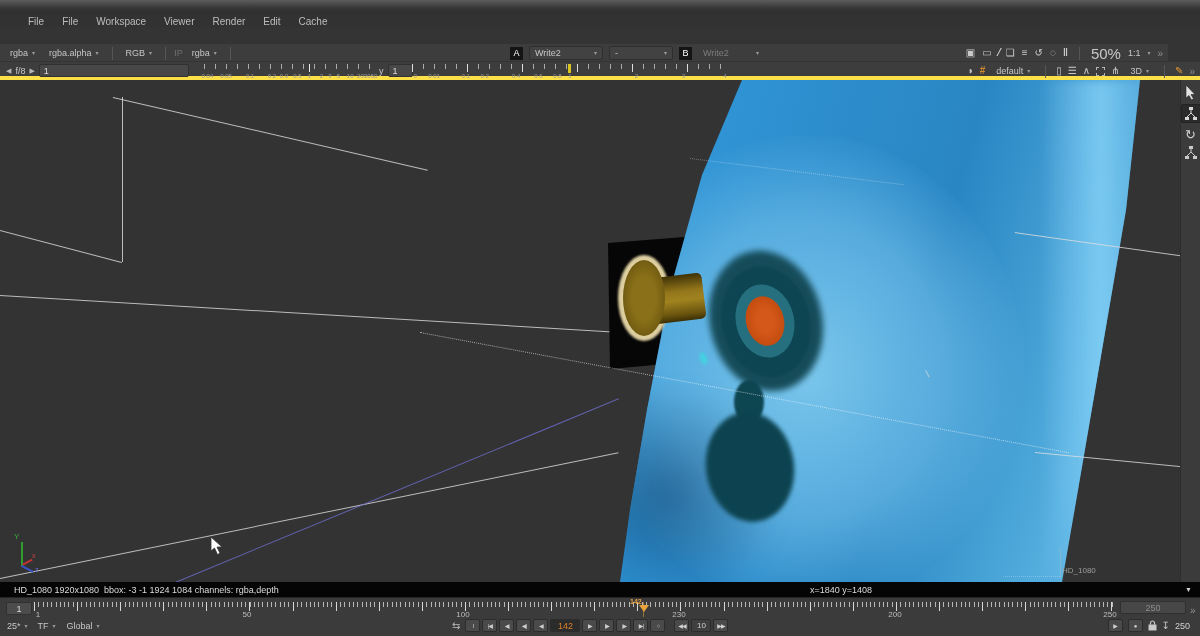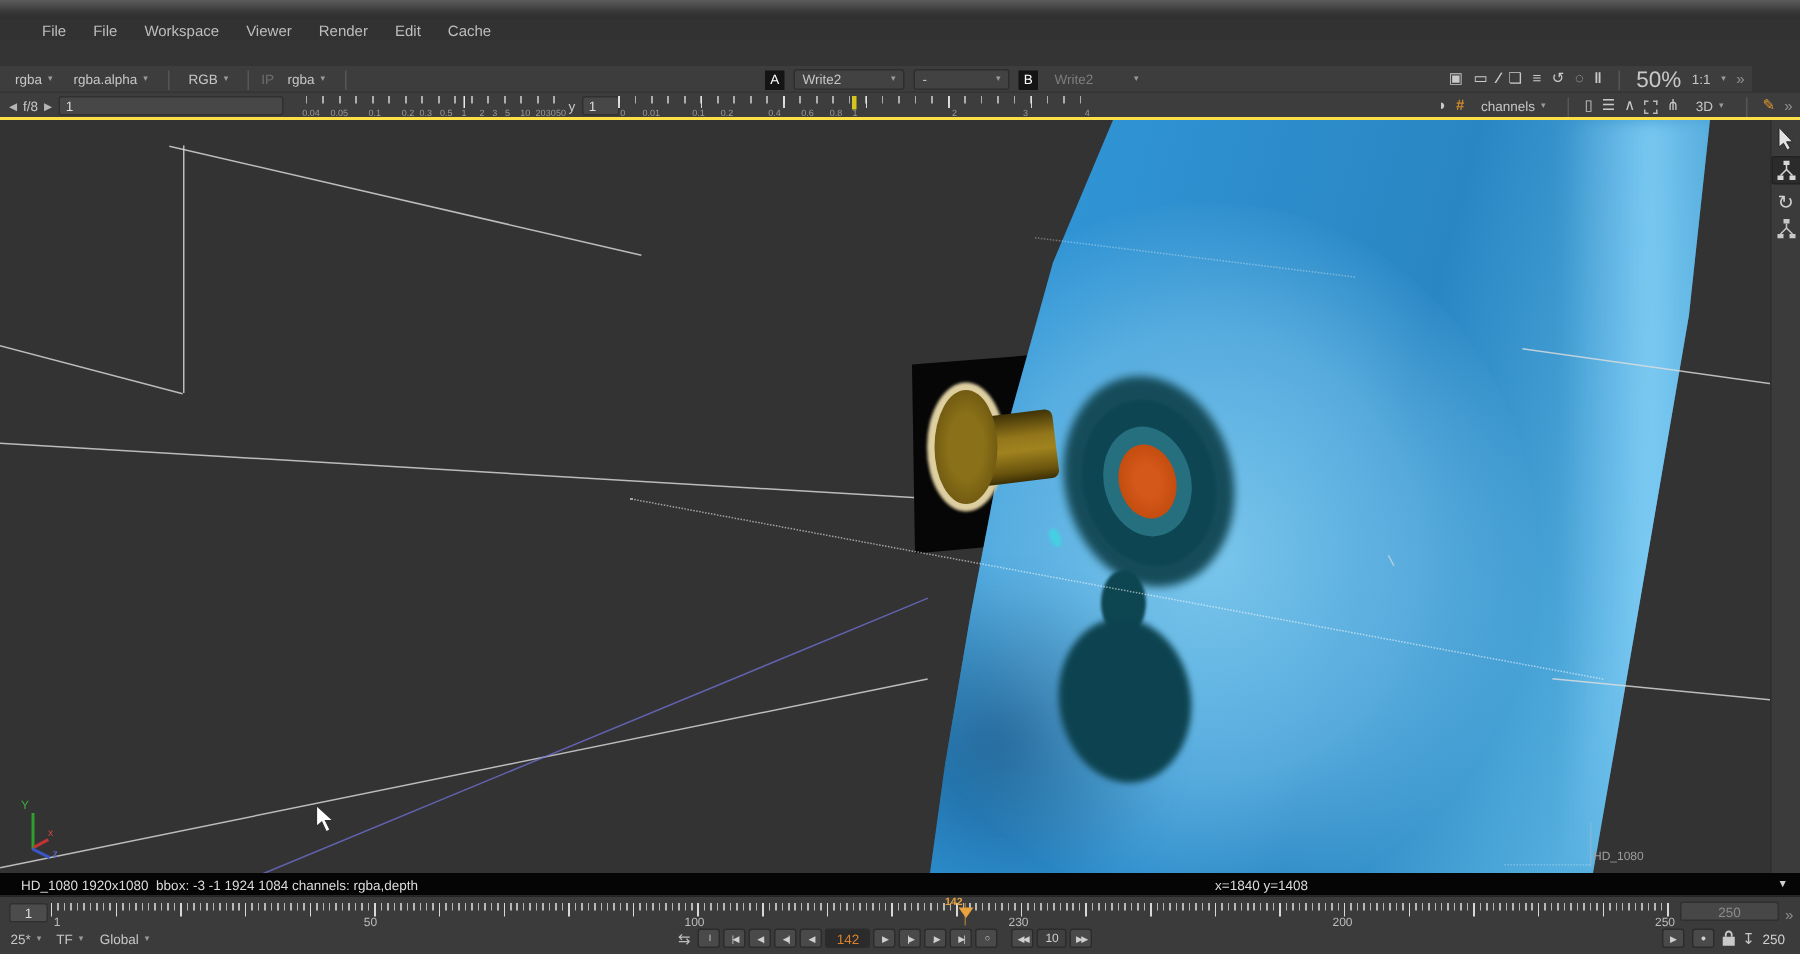--- a/index.html
+++ b/index.html
@@ -19,21 +19,21 @@
 .ticklabel{position:absolute;top:9px;transform:translateX(-50%);font-size:6px;color:#9a9a9a;white-space:nowrap}
 .rulerlabel{position:absolute;top:12px;transform:translateX(-50%);font-size:8px;color:#bdbdbd}
 
 #topstrip{left:0;top:0;width:1200px;height:13px;background:linear-gradient(#5c5c5c,#383838 60%,#2e2e2e)}
 #menubar{left:0;top:13px;width:1200px;height:14px;background:#323232;display:flex;align-items:flex-end;padding-left:19px}
 .menu-item{padding:0 9px;font-size:10px;color:#bdbdbd}
 #tabbar{left:0;top:27px;width:1200px;height:17px;background:#262626;border-bottom:1px solid #1f1f1f}
 #tab{position:absolute;left:20px;top:1px;width:58px;height:16px;display:flex;align-items:center;gap:5px;
  background:#3a3a3a;border:1px solid #1d1d1d;border-bottom:none;border-radius:2px 2px 0 0;padding:0 5px}
 #row1{left:0;top:44px;width:1168px;height:18px;background:#3d3d3d;border-bottom:1px solid #343434}
-#row2{left:0;top:62px;width:1200px;height:18px;background:#3d3d3d;border-bottom:2px solid #fde047}
+#row2{left:0;top:62px;width:1200px;height:18px;background:#3d3d3d;border-bottom:4px solid #fde047}
 #viewport{left:0;top:80px;width:1200px;height:502px;background:#333333}
 #vp-sidebar{left:1180px;top:80px;width:20px;height:502px;background:#3b3b3b;border-left:1px solid #2d2d2d;
  display:flex;flex-direction:column;align-items:center;padding-top:5px;gap:4px}
 #statusbar{left:0;top:582px;width:1200px;height:15px;background:#050505;display:flex;align-items:center;font-size:9px;color:#dcdcdc}
 #timeline{left:0;top:597px;width:1200px;height:39px;background:#3b3b3b;border-top:1px solid #242424}
 
 .valbox{height:13px;background:#474747;border:1px solid #303030;border-radius:2px;font-size:9px;color:#ddd;
  display:flex;align-items:center;padding:0 4px}
 .tickstrip{position:absolute;top:0;left:0;right:0;height:5px;
  background:repeating-linear-gradient(to right,rgba(210,210,210,.75) 0 1px,transparent 1px 11px)}
@@ -172,21 +172,21 @@
       <span class="ticklabel" style="left:50%">1</span>
       <span class="ticklabel" style="left:71%">2</span>
       <span class="ticklabel" style="left:86%">3</span>
       <span class="ticklabel" style="left:99%">4</span>
     </div>
 
     <div class="flex" style="position:absolute;right:5px;top:2px;gap:6px;height:14px">
       <span class="icon">◗</span>
       <span class="icon" style="color:#cf8a2d;font-weight:bold">#</span>
       <div class="dd">
-        <span>channels</span>
+        <span>default</span>
         <span class="caret">▾</span>
       </div>
       <div class="sep"></div>
       <span class="icon">▯</span>
       <span class="icon">☰</span>
       <span class="icon">∧</span>
       <span style="width:9px;height:9px;border:1px dashed #b5b5b5;display:inline-block"></span>
       <span class="icon">⋔</span>
       <div class="dd">
         <span>3D</span>

